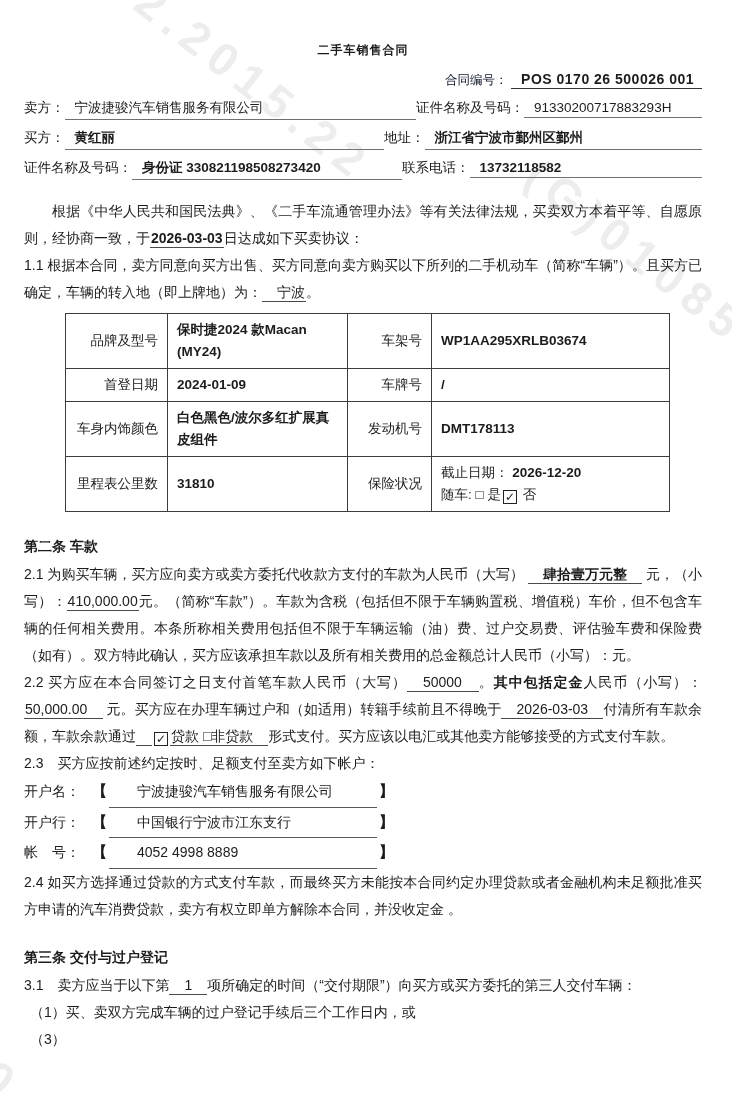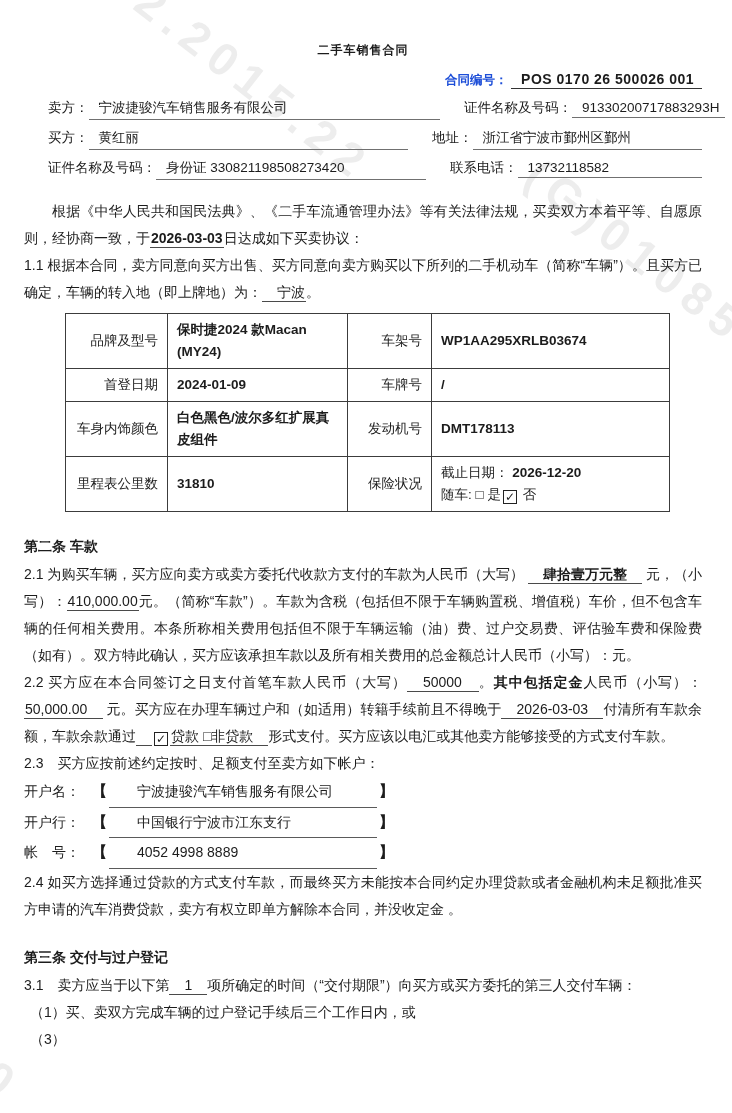--- a/index.html
+++ b/index.html
@@ -31,43 +31,43 @@
   .content { position:relative; z-index:1; padding:42px 30px 0 24px; }
 
   .doc-title {
     text-align:center;
     font-size:12px;
     font-weight:bold;
     margin:0 0 12px 0;
     letter-spacing:1px;
   }
   .contract-no-row { text-align:right; font-size:12.5px; margin-bottom:10px; }
-  .contract-no-row .lab { color:#1d4ed8;font-weight:bold; }
+  .contract-no-row .lab { color:#0f172a; }
   .contract-no-row .val {
     font-size:14px; font-weight:bold;
     border-bottom:1.4px solid #333;
     padding:0 8px 1px 10px;
     letter-spacing:0.5px;
   }
 
   .prow { display:flex; font-size:13.5px; margin-bottom:9px; align-items:baseline; }
-  .pcell { display:flex; align-items:baseline;margin-left:24px; }
+  .pcell { display:flex; align-items:baseline; }
   .pcell .lab { white-space:nowrap; }
   .pcell .val {
     border-bottom:1px solid #707070;
     padding:0 6px 2px 10px;
     flex:1;
     min-height:17px;
     white-space:nowrap;
   }
   .pc-l1 { flex:0 0 392px; }
   .pc-r1 { flex:1; }
   .pc-l2 { flex:0 0 360px; }
   .pc-l3 { flex:0 0 378px; }
-  .b { font-weight:normal; }
+  .b { font-weight:bold; }
 
   .para {
     font-size:14px;
     line-height:27px;
     text-align:justify;
     margin:0;
   }
   .indent { text-indent:2em; }
   .preamble { margin-top:18px; }
   .sec-head { font-size:14px; font-weight:bold; margin:26px 0 5px 0; }

